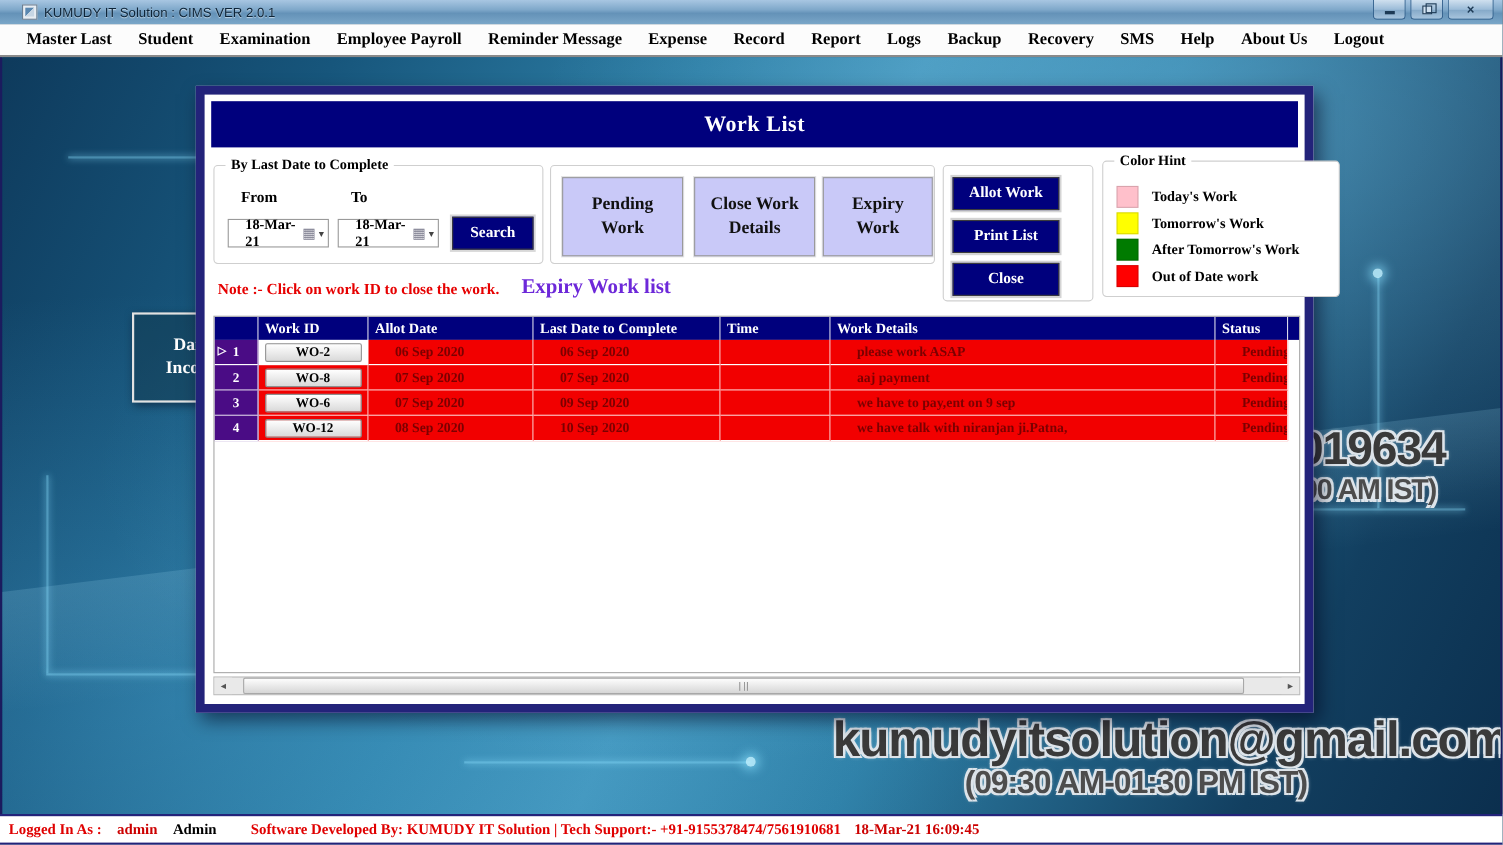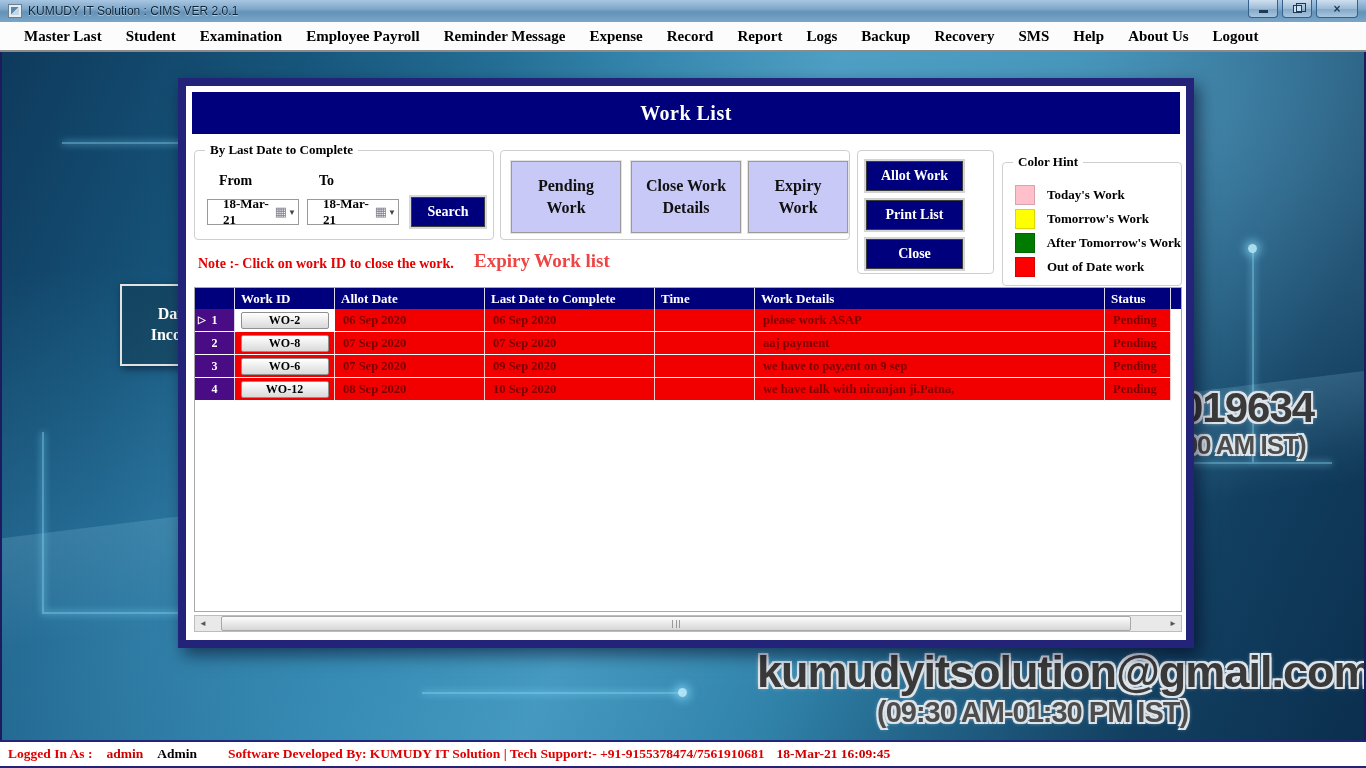--- a/index.html
+++ b/index.html
@@ -4,21 +4,21 @@
 <style>
   * { box-sizing: border-box; margin: 0; padding: 0; }
   html,body { width:1366px; height:768px; }
   body { font-family:"Liberation Serif", serif; }
 
   .screen { position:relative; width:1366px; height:768px; overflow:hidden; background:#0d3a5c; }
 
   
   .titlebar { position:absolute; left:0; top:0; width:1366px; height:22px;
     background:linear-gradient(180deg,#a8c6e2 0%,#7fa8ca 40%,#6492b8 55%,#7aa6c8 100%);
-    display:flex; align-items:center; padding-left:8px;
+    display:flex; align-items:center; padding-left:20px;
     font-family:"Liberation Sans", sans-serif; }
   .app-icon { width:14px; height:14px; background:#e8edf2; border:1px solid #6a7f93;
     margin-right:6px; position:relative; }
   .app-icon::after { content:""; position:absolute; left:2px; top:2px; width:8px; height:8px;
     background:linear-gradient(135deg,#5a87b0 50%,#c7d6e4 50%); }
   .title-text { font-size:12px; color:#0d2438; text-shadow:0 1px 1px rgba(255,255,255,.6); }
   .win-controls { position:absolute; right:8px; top:0; display:flex; }
   .wbtn { width:30px; height:18px; border:1px solid #33608c; border-top:none;
     border-radius:0 0 4px 4px; background:linear-gradient(180deg,#cfe0ef 0%,#9cbcd8 50%,#86aac9 55%,#a7c4dd 100%);
     display:flex; align-items:center; justify-content:center; color:#1d3a55; font-weight:bold;
@@ -89,39 +89,39 @@
     box-shadow:0 0 0 1px #e4e4e4; font-family:"Liberation Serif", serif; font-size:16px; font-weight:bold;
     color:#111; line-height:1.35; cursor:pointer; padding:0 6px; }
   .view-btn.b1 { left:10px; width:110px; } .view-btn.b2 { left:130px; width:110px; } .view-btn.b3 { left:247px; width:100px; }
 
   .actiongroup { left:671px; top:64px; width:137px; height:124px; }
   .action-btn { position:absolute; left:8px; width:97px; height:30px; background:#00007d; color:#fff;
     font-family:"Liberation Serif", serif; font-size:14px; font-weight:bold; border:1px solid #3c3c3c;
     box-shadow:0 0 0 2px #d4d4d4; cursor:pointer; }
   .action-btn.a1 { top:10px; } .action-btn.a2 { top:49px; } .action-btn.a3 { top:88px; }
 
-  .hintgroup { left:816px; top:76px; width:180px; height:124px; }
+  .hintgroup { left:816px; top:60px; width:216px; height:124px; }
   .hint-list { position:absolute; left:0; top:20px; width:100%; }
   .hint-row { display:flex; align-items:center; height:24px; padding-left:12px; }
   .swatch { width:20px; height:20px; margin-right:12px; border:1px solid rgba(0,0,0,.15); }
   .hint-label { font-size:13px; font-weight:bold; color:#000; white-space:nowrap; }
 
   .note-text { position:absolute; left:12px; top:170px; font-size:14px; font-weight:bold; color:#e60000; }
-  .list-title { position:absolute; left:288px; top:164px; font-size:19px; font-weight:bold; color:#ef4444; }
+  .list-title { position:absolute; left:288px; top:164px; font-size:19px; font-weight:bold; color:#6d28d9; }
 
   
   .table-wrap { position:absolute; left:8px; top:201px; width:988px; height:325px;
     border:1px solid #a8a8a8; background:#fff; overflow:hidden; }
   .thead, .trow { display:grid; grid-template-columns:40px 100px 150px 170px 100px 350px 66px; }
   .thead { height:21px; background:#00007d; }
   .th { color:#fff; font-size:13px; font-weight:bold; line-height:21px; padding-left:6px;
     border-right:1px solid rgba(255,255,255,.85); white-space:nowrap; overflow:hidden; }
   .trow { height:23px; }
   .td { background:#f20000; border-right:1px solid rgba(255,255,255,.8); border-bottom:1px solid #ffffff;
-    color:#7b0000; font-size:12.5px; font-weight:bold; line-height:22px; padding-left:8px;
+    color:#7b0000; font-size:12.5px; font-weight:bold; line-height:22px; padding-left:24px;
     white-space:nowrap; overflow:hidden; }
   .td.rowhdr { background:#4a0c85; color:#fff; text-align:center; padding-left:0; position:relative;
     font-size:12px; }
   .row-marker { position:absolute; left:3px; top:0; font-size:10px; color:#fff; }
   .td.workid { padding:0; display:flex; align-items:center; justify-content:center; }
   .trow.current .td.workid { background:#ffffff; }
   .wo-btn { width:88px; height:17px; font-family:"Liberation Serif", serif; font-size:12px; font-weight:bold;
     color:#000; background:linear-gradient(180deg,#ffffff,#d9d9d9); border:1px solid #8f8f8f;
     border-radius:2px; cursor:pointer; line-height:14px; }
 

